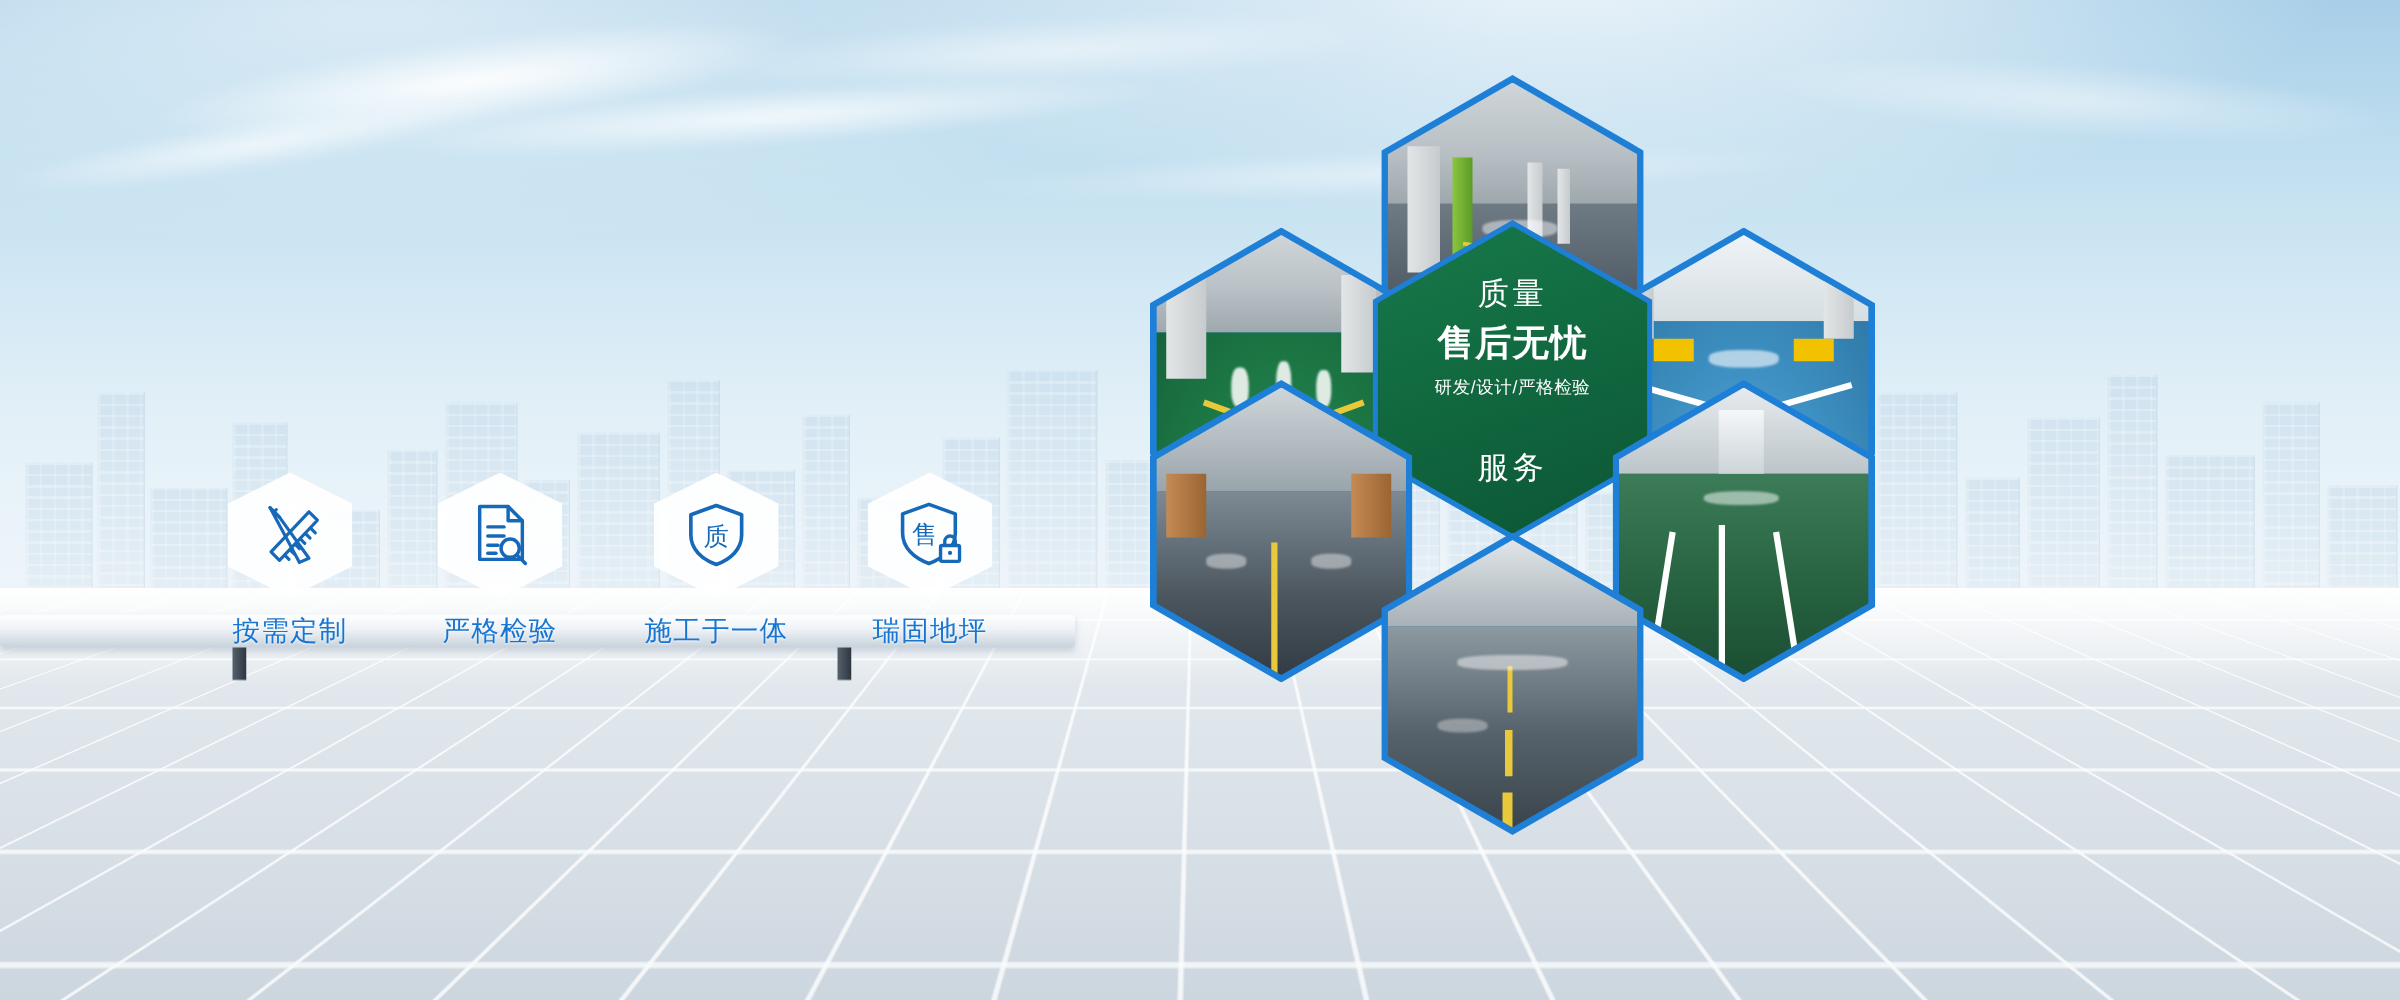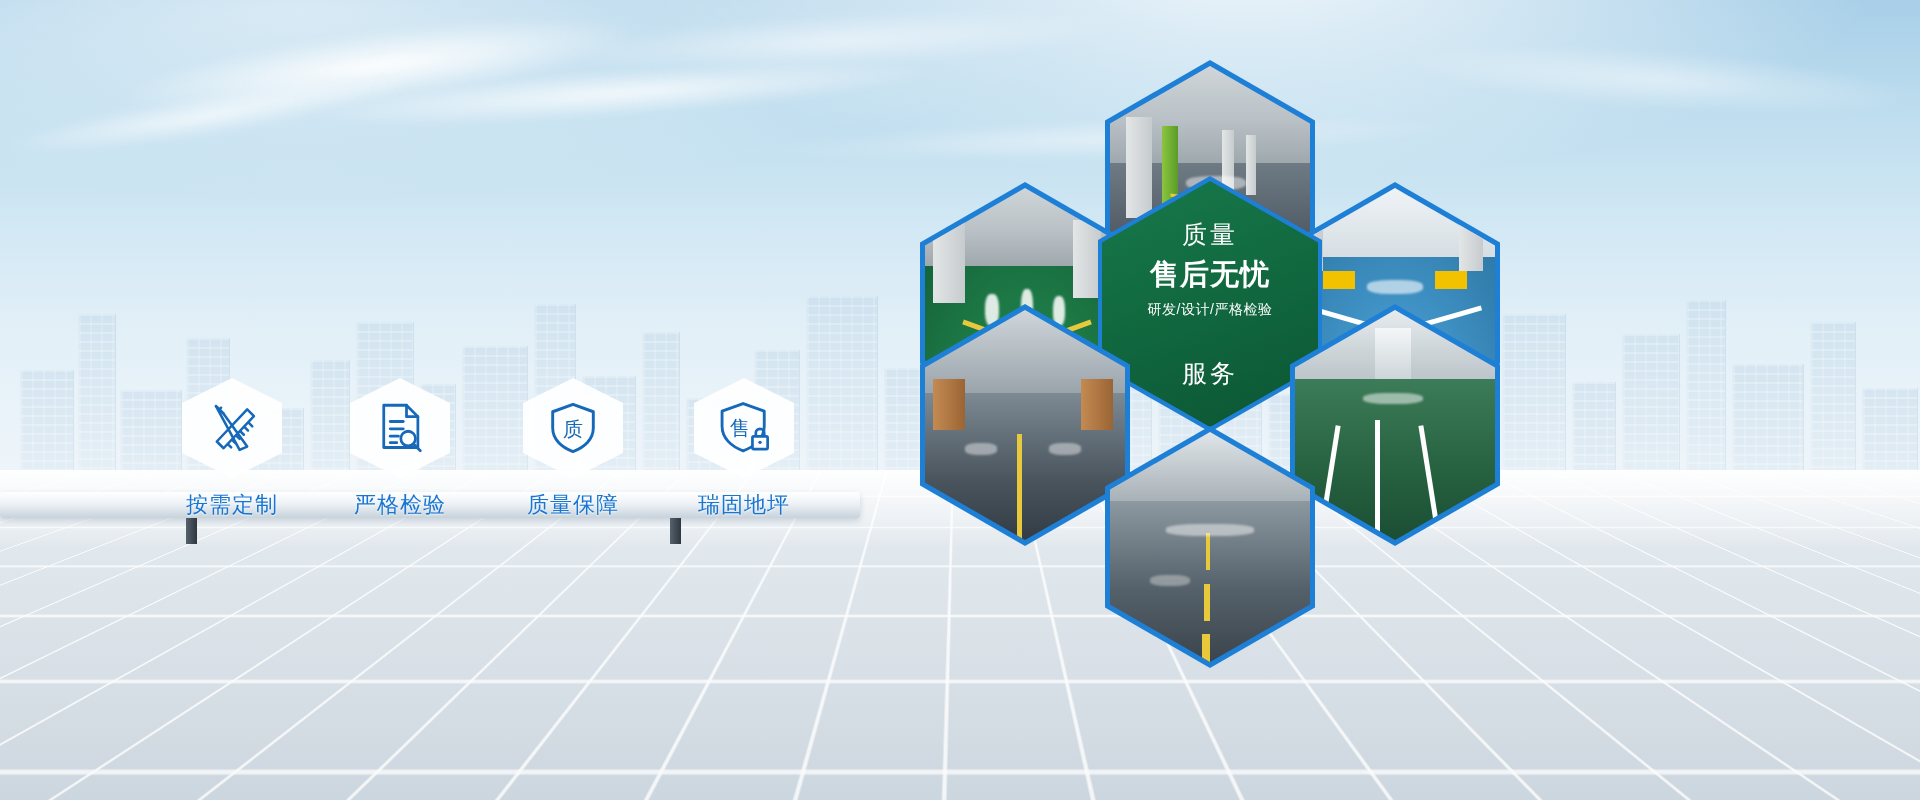--- a/index.html
+++ b/index.html
@@ -262,21 +262,21 @@
       <div class="feat-label">严格检验</div>
     </div>
 
     <div class="feat" id="feat2">
       <div class="hexwrap">
         <svg width="52" height="56" viewBox="0 0 64 64">
           <path d="M32 3 L57 12 V32 C57 46 46 56 32 61 C18 56 7 46 7 32 V12 Z" fill="none" stroke="#1668b8" stroke-width="3.6" stroke-linejoin="round"></path>
           <text x="32" y="42" text-anchor="middle" font-family="'Liberation Sans',sans-serif" font-size="25" fill="#1668b8">质</text>
         </svg>
       </div>
-      <div class="feat-label">质量保障</div>
+      <div class="feat-label">施工于一体</div>
     </div>
 
     <div class="feat" id="feat3">
       <div class="hexwrap">
         <svg width="54" height="54" viewBox="0 0 64 64">
           <path d="M31 3 L56 12 V30 C56 44 45 54 31 59 C17 54 6 44 6 30 V12 Z" fill="none" stroke="#1668b8" stroke-width="3.4" stroke-linejoin="round"></path>
           <text x="27" y="40" text-anchor="middle" font-family="'Liberation Sans',sans-serif" font-size="24" fill="#1668b8">售</text>
           <g fill="none" stroke="#1668b8" stroke-width="3.2" stroke-linejoin="round">
             <rect x="42" y="42" width="18" height="15" rx="1.5" fill="#fff"></rect>
             <path d="M46 42 V38 a5 5 0 0 1 10 0 V42"></path>

